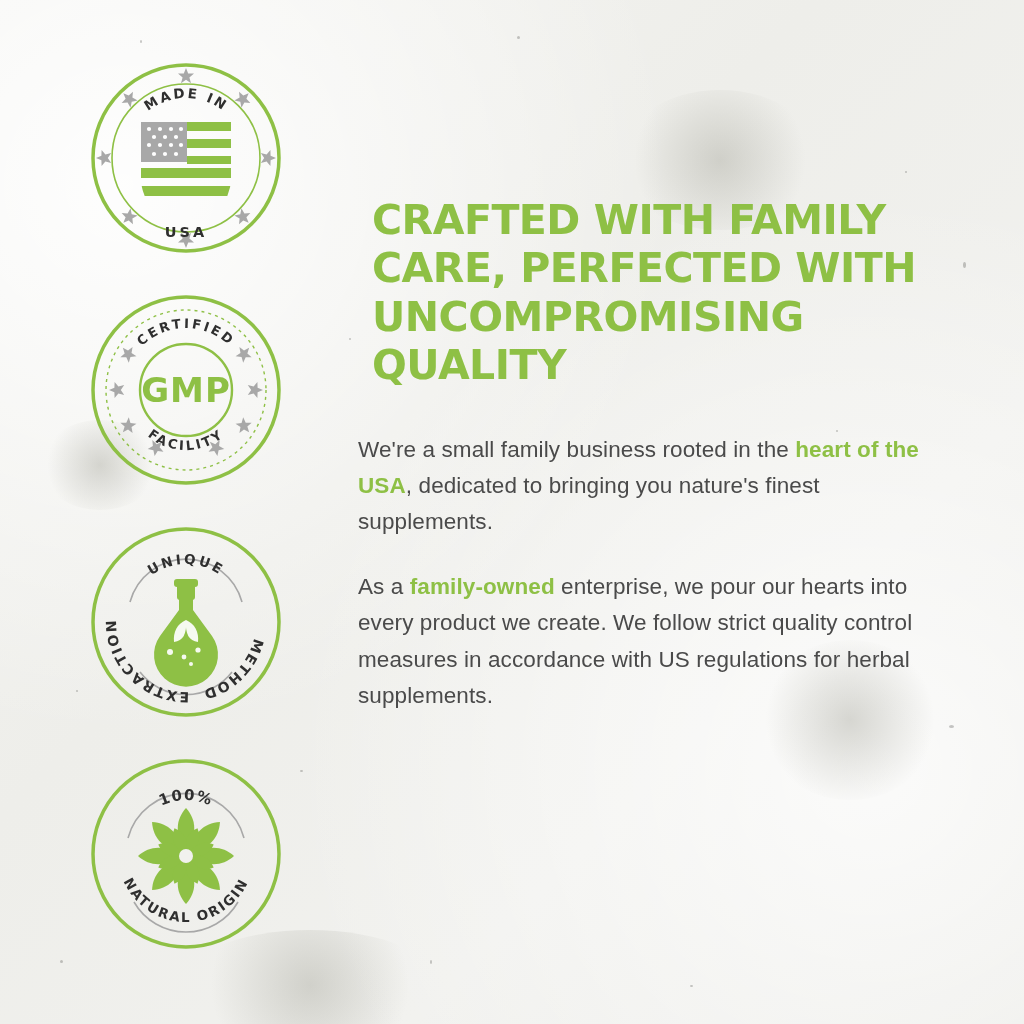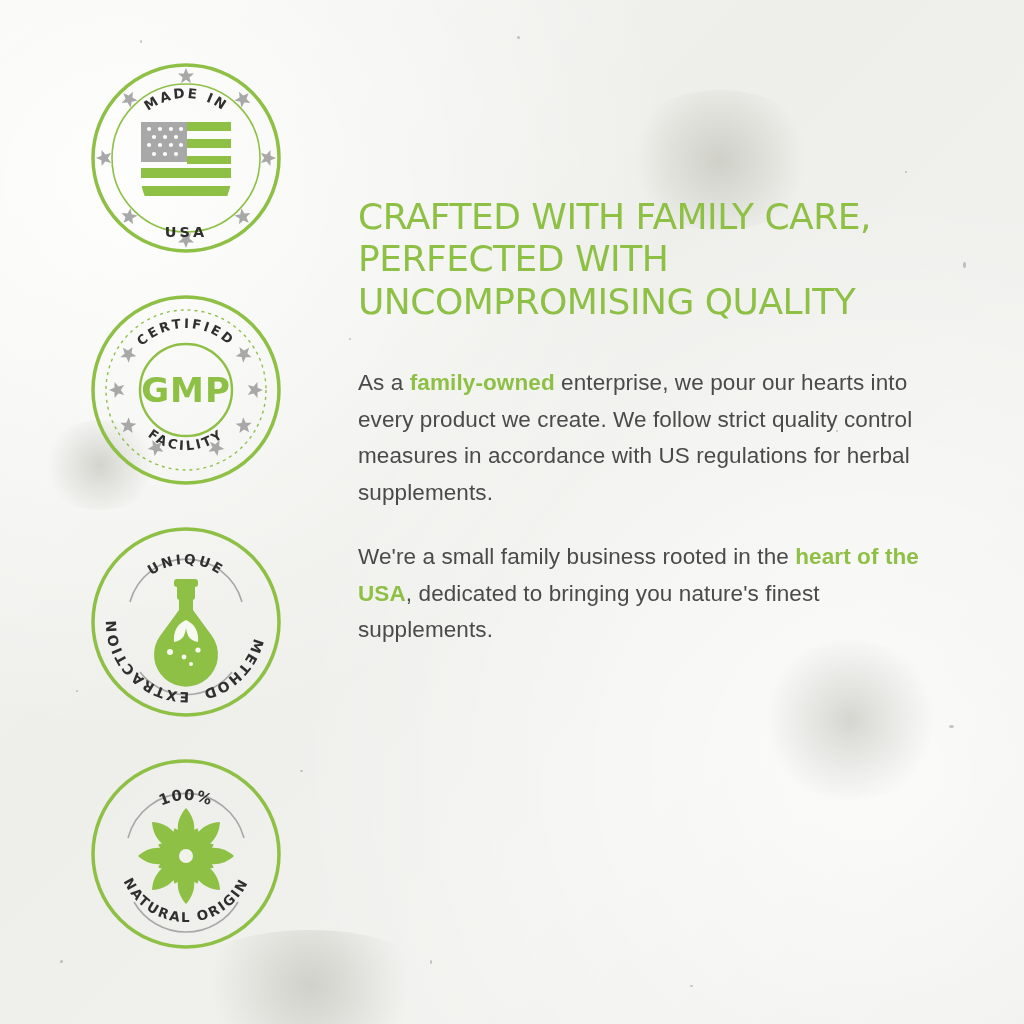--- a/index.html
+++ b/index.html
@@ -54,26 +54,26 @@
   .badge svg { display: block; }
 
   
   .content {
     position: absolute;
     left: 358px;
     top: 196px;
     width: 570px;
   }
   h1 {
-    margin: 0 0 42px 0;
+    margin: 0 0 42px 14px;
     font-family: "DejaVu Sans", sans-serif;
-    font-size: 36px;
+    font-size: 41px;
     line-height: 1.18;
     letter-spacing: -0.5px;
-    font-weight: normal;
+    font-weight: bold;
     color: #8ec045;
     text-transform: uppercase;
   }
   .para {
     margin: 0 0 28px 0;
     font-family: "Liberation Sans", sans-serif;
     font-size: 22.5px;
     line-height: 1.62;
     color: #4a4a4a;
     letter-spacing: .1px;
@@ -303,18 +303,18 @@
           <textPath href="#arcBot4" startOffset="50%" text-anchor="middle">NATURAL ORIGIN</textPath>
         </text>
       </svg>
     </div>
 
   </div>
 
   <div class="content">
     <h1>CRAFTED WITH FAMILY CARE, PERFECTED WITH UNCOMPROMISING QUALITY</h1>
 
+    <p class="para"><span>We're a small family business rooted in the </span><span class="hl">heart of the USA</span><span>, dedicated to bringing you nature's finest supplements.</span></p>
+
     <p class="para"><span>As a </span><span class="hl">family-owned</span><span> enterprise, we pour our hearts into every product we create. We follow strict quality control measures in accordance with US regulations for herbal supplements.</span></p>
-
-    <p class="para"><span>We're a small family business rooted in the </span><span class="hl">heart of the USA</span><span>, dedicated to bringing you nature's finest supplements.</span></p>
   </div>
 
 </div>
 
 </body></html>

